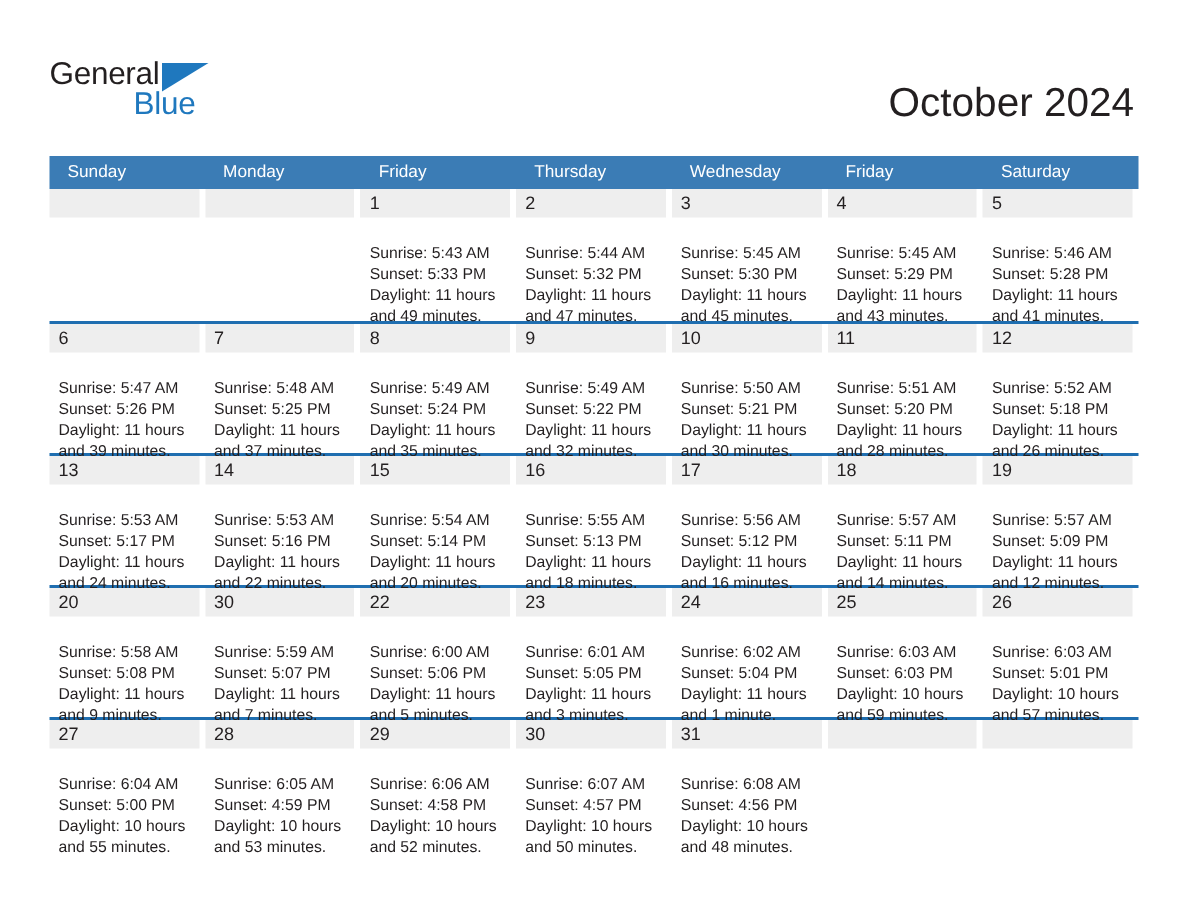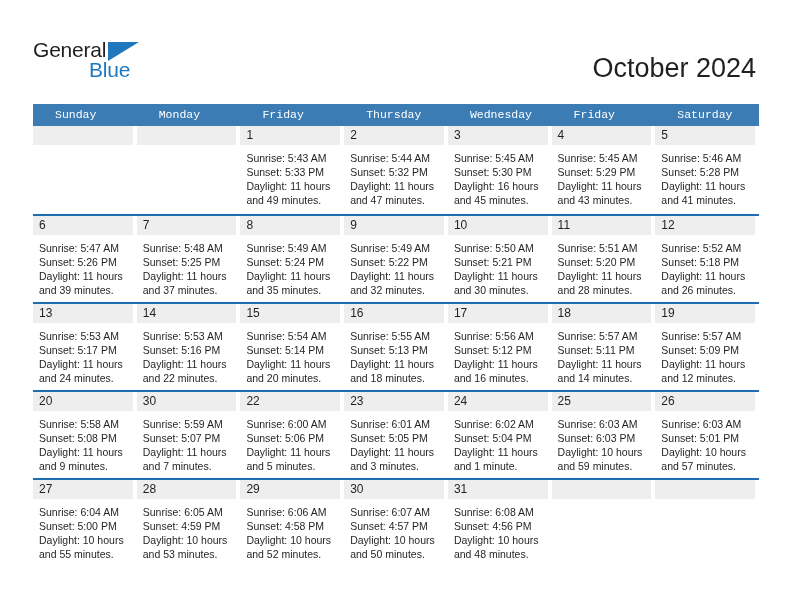--- a/index.html
+++ b/index.html
@@ -96,24 +96,23 @@
   .weekday-row {
     display: flex;
     background: #3b7cb5;
     height: 22px;
   }
   .weekday {
     flex: 1 1 0;
     font-size: 11.5px;
     color: #ffffff;
     line-height: 22px;
-    padding-left: 22px;
+    padding-left: 12px;
     box-sizing: border-box;
     white-space: nowrap;
-    font-family: Liberation Mono, monospace;
   }
   .week-row {
     display: flex;
     border-top: 2px solid #1f6eb0;
     height: 88px;
     box-sizing: border-box;
   }
   .week-row.first {
     border-top: none;
   }
@@ -127,21 +126,21 @@
   .day-band {
     background: #eeeeee;
     height: 19px;
     font-size: 12px;
     color: #231f20;
     line-height: 19px;
     padding-left: 6px;
     box-sizing: border-box;
   }
   .day-info {
-    padding: 6px 4px 0 6px;
+    padding: 17px 4px 0 6px;
     font-size: 10.5px;
     line-height: 14px;
     color: #231f20;
   }
   .day-info div {
     white-space: nowrap;
   }
   .day-info .daylight {
     white-space: normal;
   }
@@ -198,21 +197,21 @@
               <div>Sunrise: 5:44 AM</div>
               <div>Sunset: 5:32 PM</div>
               <div class="daylight">Daylight: 11 hours and 47 minutes.</div>
             </div>
           </div>
           <div class="day-cell">
             <div class="day-band">3</div>
             <div class="day-info">
               <div>Sunrise: 5:45 AM</div>
               <div>Sunset: 5:30 PM</div>
-              <div class="daylight">Daylight: 16 hours and 45 minutes.</div>
+              <div class="daylight">Daylight: 11 hours and 45 minutes.</div>
             </div>
           </div>
           <div class="day-cell">
             <div class="day-band">4</div>
             <div class="day-info">
               <div>Sunrise: 5:45 AM</div>
               <div>Sunset: 5:29 PM</div>
               <div class="daylight">Daylight: 11 hours and 43 minutes.</div>
             </div>
           </div>

